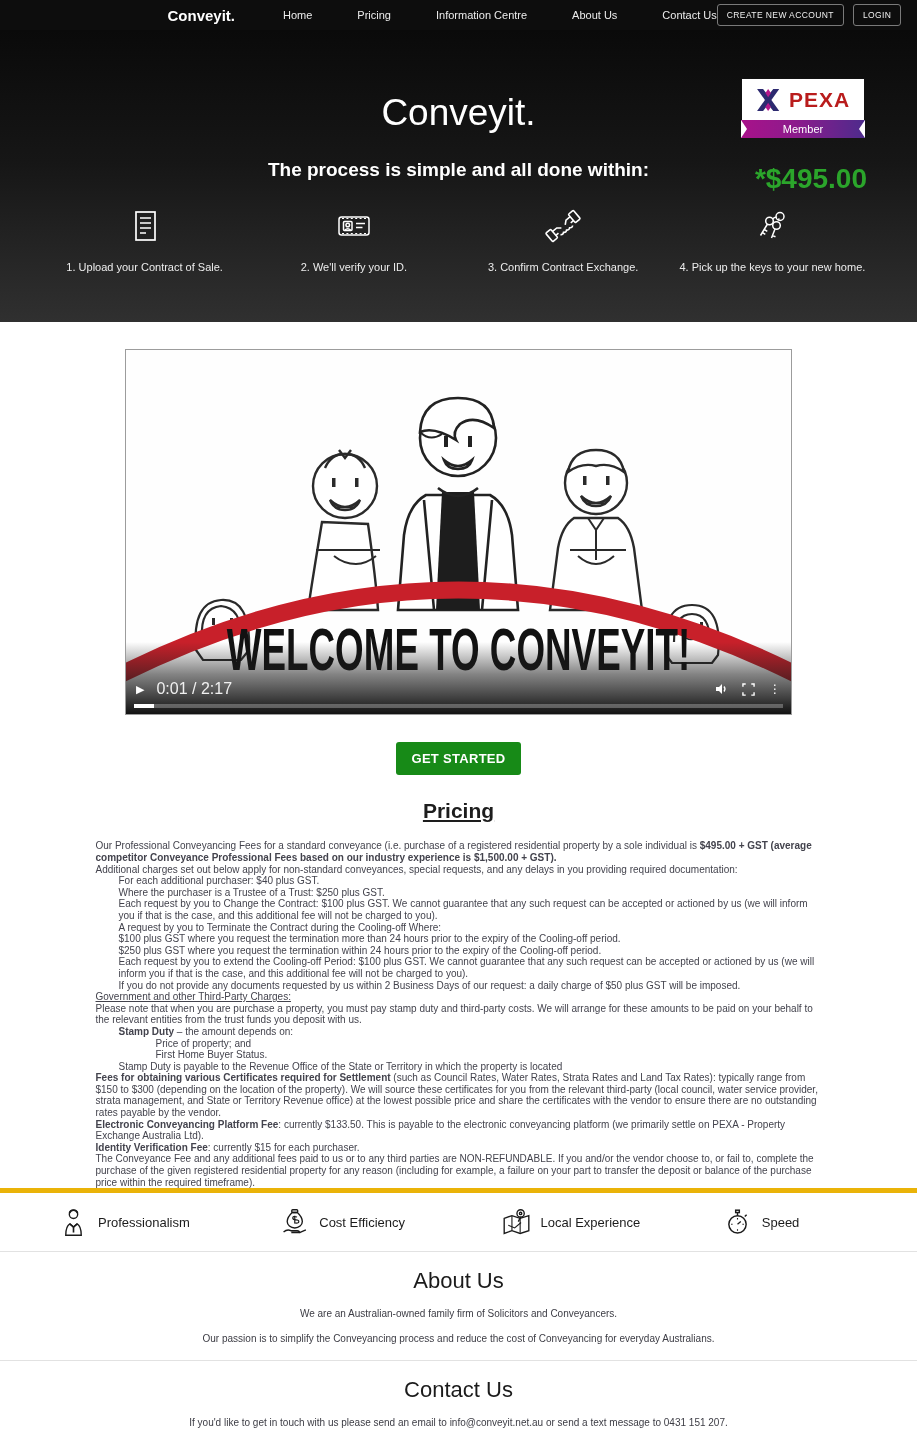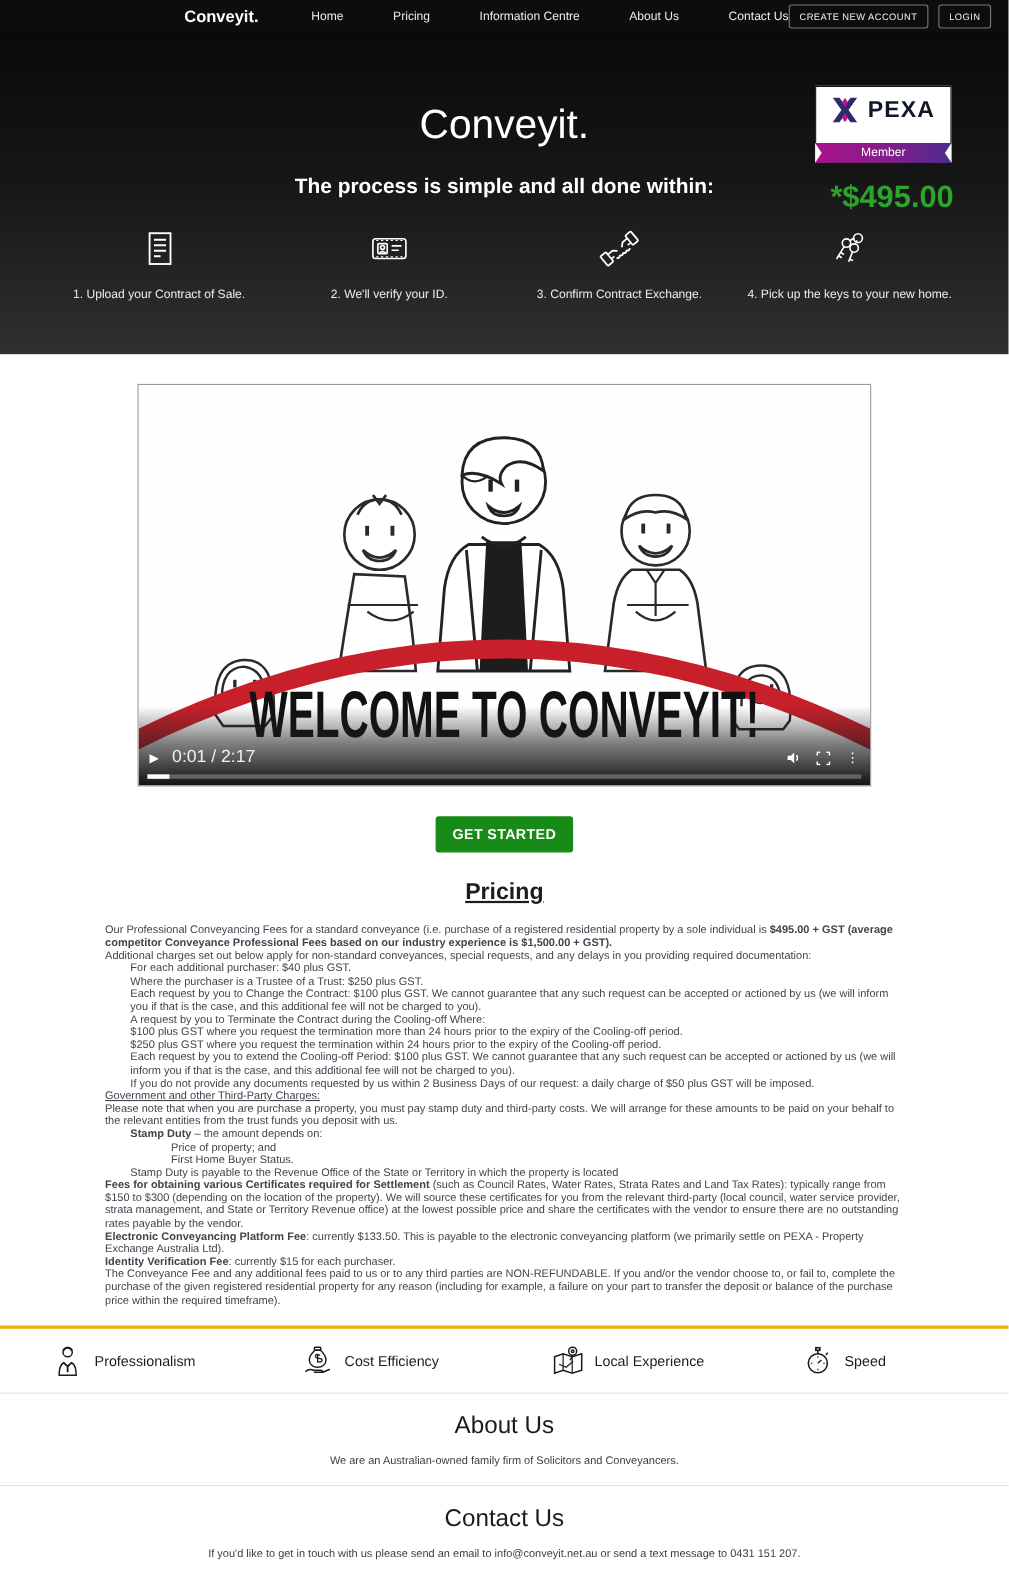--- a/index.html
+++ b/index.html
@@ -12,22 +12,22 @@
   .nav-links a{color:#ececec;font-size:11px;text-decoration:none;white-space:nowrap;padding-left:28px;}
   .nav-btns{margin-left:auto;display:flex;gap:9px;}
   .nav-btn{background:transparent;border:1px solid #7a7a7a;border-radius:3px;color:#f0f0f0;font-size:8.5px;letter-spacing:.4px;padding:5px 9px;font-family:inherit;cursor:pointer;white-space:nowrap;}
   
   .hero{background:linear-gradient(#0a0a0a 0%,#161616 45%,#303030 100%);height:292px;box-sizing:border-box;padding-top:62px;position:relative;text-align:center;}
   .hero h1{margin:0;color:#fff;font-size:37px;font-weight:400;}
   .hero .subtitle{margin-top:17px;color:#f3f3f3;font-size:20px;}
   .hero .process{margin-top:25px;color:#fff;font-size:19px;font-weight:700;}
   .pexa-badge{position:absolute;top:48px;right:52px;width:124px;background:#fff;padding-top:7px;box-shadow:0 0 0 1px #111 inset;}
   .pexa-row{display:flex;align-items:center;justify-content:center;gap:5px;height:30px;}
-  .pexa-word{color:#0f172a;font-weight:700;font-size:21px;letter-spacing:1px;}
-  .pexa-ribbon{position:relative;margin-top:15px;height:18px;background:linear-gradient(90deg,#a8128a 0%,#8c1b8c 45%,#4d2b8c 100%);color:#fff;font-size:11px;display:flex;align-items:center;justify-content:center;}
+  .pexa-word{color:#b91c1c;font-weight:700;font-size:21px;letter-spacing:1px;}
+  .pexa-ribbon{position:relative;margin-top:5px;height:18px;background:linear-gradient(90deg,#a8128a 0%,#8c1b8c 45%,#4d2b8c 100%);color:#fff;font-size:11px;display:flex;align-items:center;justify-content:center;}
   .pexa-ribbon:before,.pexa-ribbon:after{content:"";position:absolute;top:0;border-top:9px solid transparent;border-bottom:9px solid transparent;}
   .pexa-ribbon:before{left:0;border-left:6px solid #fff;}
   .pexa-ribbon:after{right:0;border-right:6px solid #fff;}
   .hero-price{position:absolute;top:133px;right:50px;color:var(--accent-green,#2ba52b);font-size:28px;font-weight:700;}
   .steps{display:flex;margin-top:26px;padding:0 40px;}
   .step{flex:1;text-align:center;}
   .step svg{width:38px;height:38px;}
   .step .cap{margin-top:12px;color:#ececec;font-size:11px;}
   
   .video{width:665px;height:364px;margin:27px auto 0;position:relative;border:1px solid #9c9c9c;background:#fefefe;overflow:hidden;}
@@ -45,21 +45,21 @@
   .cta-wrap{text-align:center;margin-top:27px;}
   .cta{background:var(--cta-green,#178a17);color:#fff;border:none;border-radius:3px;font-size:13px;font-weight:700;padding:9px 15px;font-family:inherit;letter-spacing:.3px;cursor:pointer;}
   .pricing-head{margin-top:24px;text-align:center;font-size:21px;text-decoration:underline;color:#1d1d1d;}
   .pricing-body{width:726px;margin:12px auto 0;font-size:10px;line-height:11.6px;color:#43434d;}
   .pline{margin:0;}
   .pline .b{font-weight:700;}
   .pline .u{text-decoration:underline;}
   .indent-1{margin-left:23px;}
   .indent-2{margin-left:60px;}
   
-  .features{margin-top:17px;border-top:3px solid #eab308;border-bottom:1px solid #e2e2e2;display:flex;padding:14px 4px 13px;}
+  .features{margin-top:0;border-top:5px solid #eab308;border-bottom:1px solid #e2e2e2;display:flex;padding:14px 16px 13px;}
   .feature{flex:1;display:flex;align-items:center;gap:9px;padding-left:42px;}
   .feature svg{width:31px;height:31px;flex:none;}
   .feature .flabel{font-size:13px;color:#1c1c1c;}
   
   .about{border-bottom:1px solid #e2e2e2;padding-bottom:16px;}
   .sec-head{text-align:center;font-size:22px;font-weight:400;color:#1b1b1b;margin:0;padding-top:16px;}
   .sec-p{text-align:center;font-size:10px;color:#3c3c44;margin:14px 60px 0;}
   .contact{padding-bottom:18px;}
 </style>
 </head>
@@ -292,18 +292,19 @@
       <path d="M17 19 l3.6 -3.2" stroke-width="1.4"></path>
       <path d="M17 12 v1.6 M24 19 h-1.6 M17 26 v-1.6 M10 19 h1.6" stroke-width="1.2"></path>
     </svg>
     <span class="flabel">Speed</span>
   </div>
 </section>
 
 <section class="about">
   <h2 class="sec-head">About Us</h2>
   <p class="sec-p">We are an Australian-owned family firm of Solicitors and Conveyancers.</p>
+  <p class="sec-p">Our passion is to simplify the Conveyancing process and reduce the cost of Conveyancing for everyday Australians.</p>
 </section>
 
 <section class="contact">
   <h2 class="sec-head">Contact Us</h2>
   <p class="sec-p">If you'd like to get in touch with us please send an email to info@conveyit.net.au or send a text message to 0431 151 207.</p>
 </section>
 
 </body></html>

